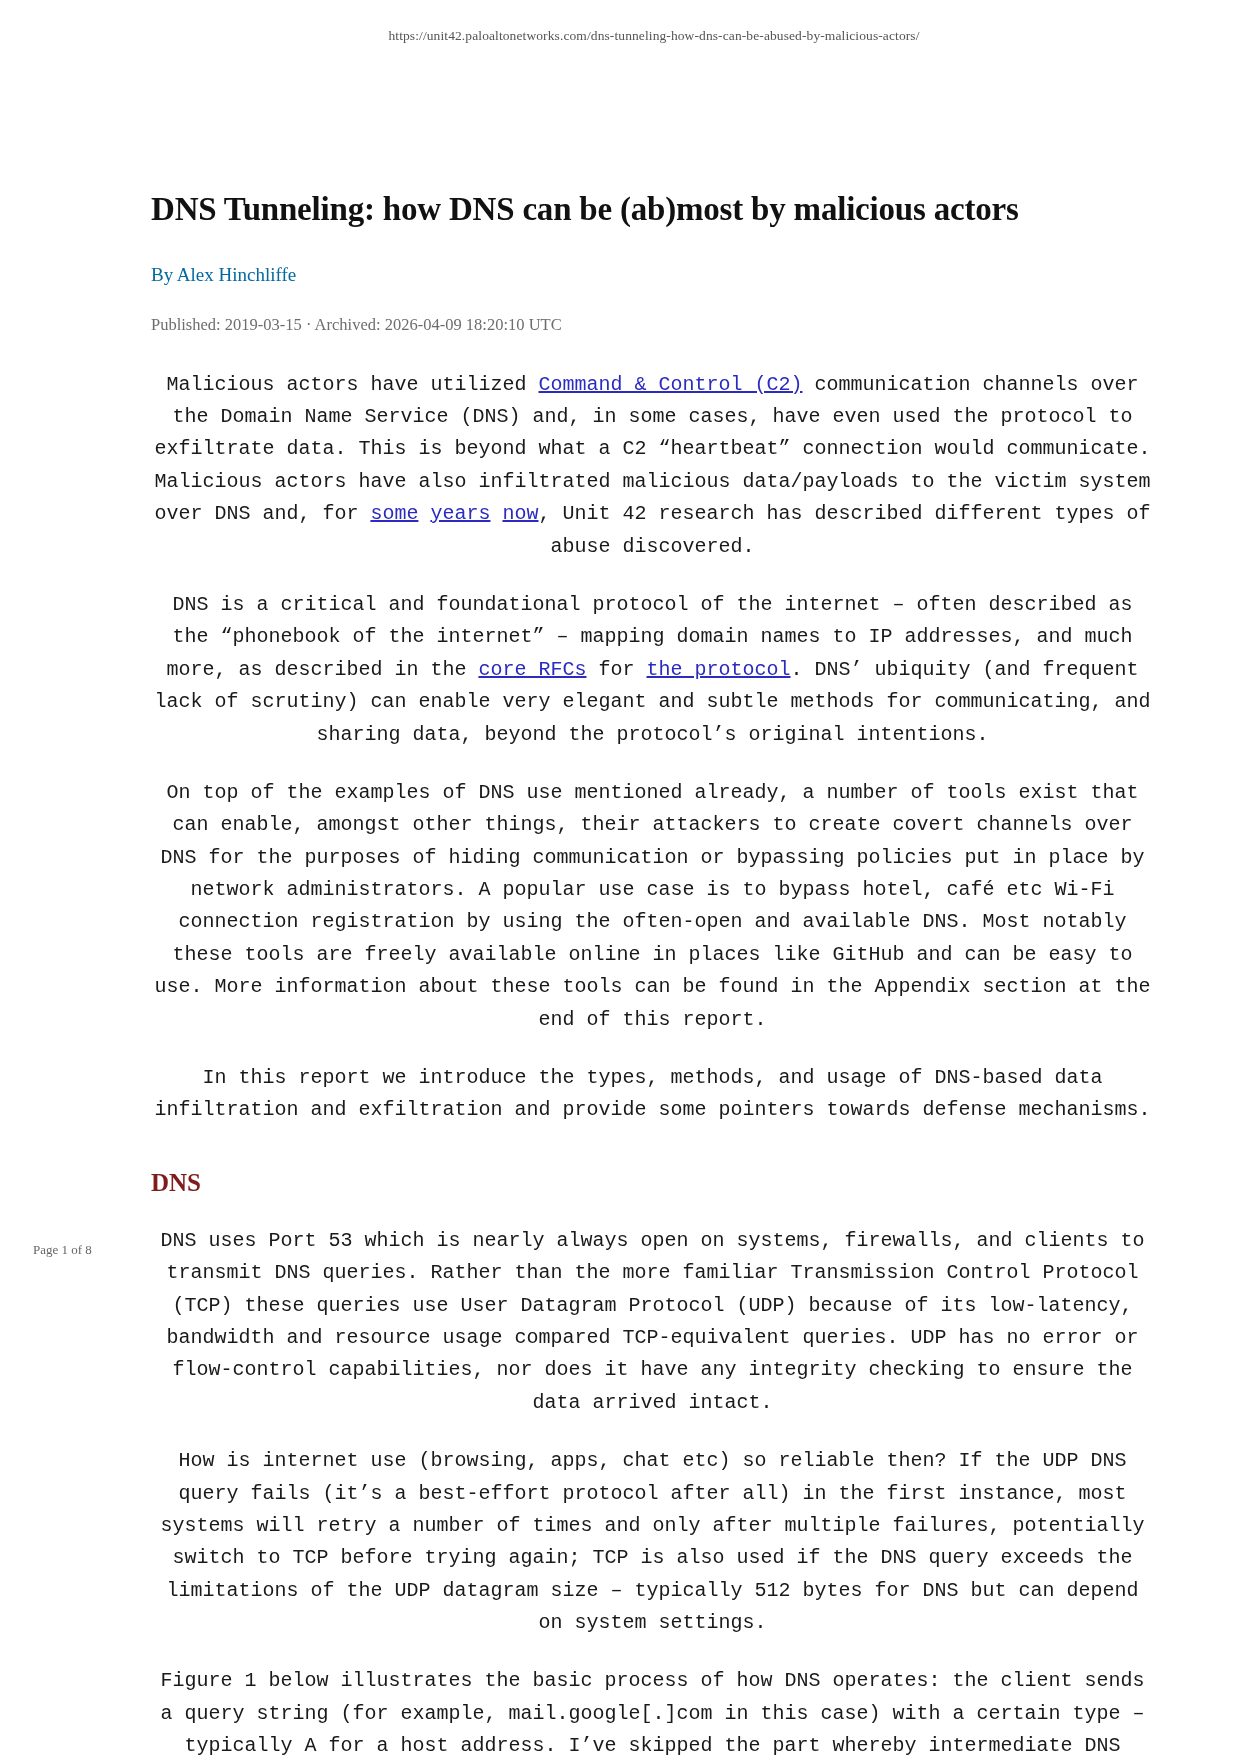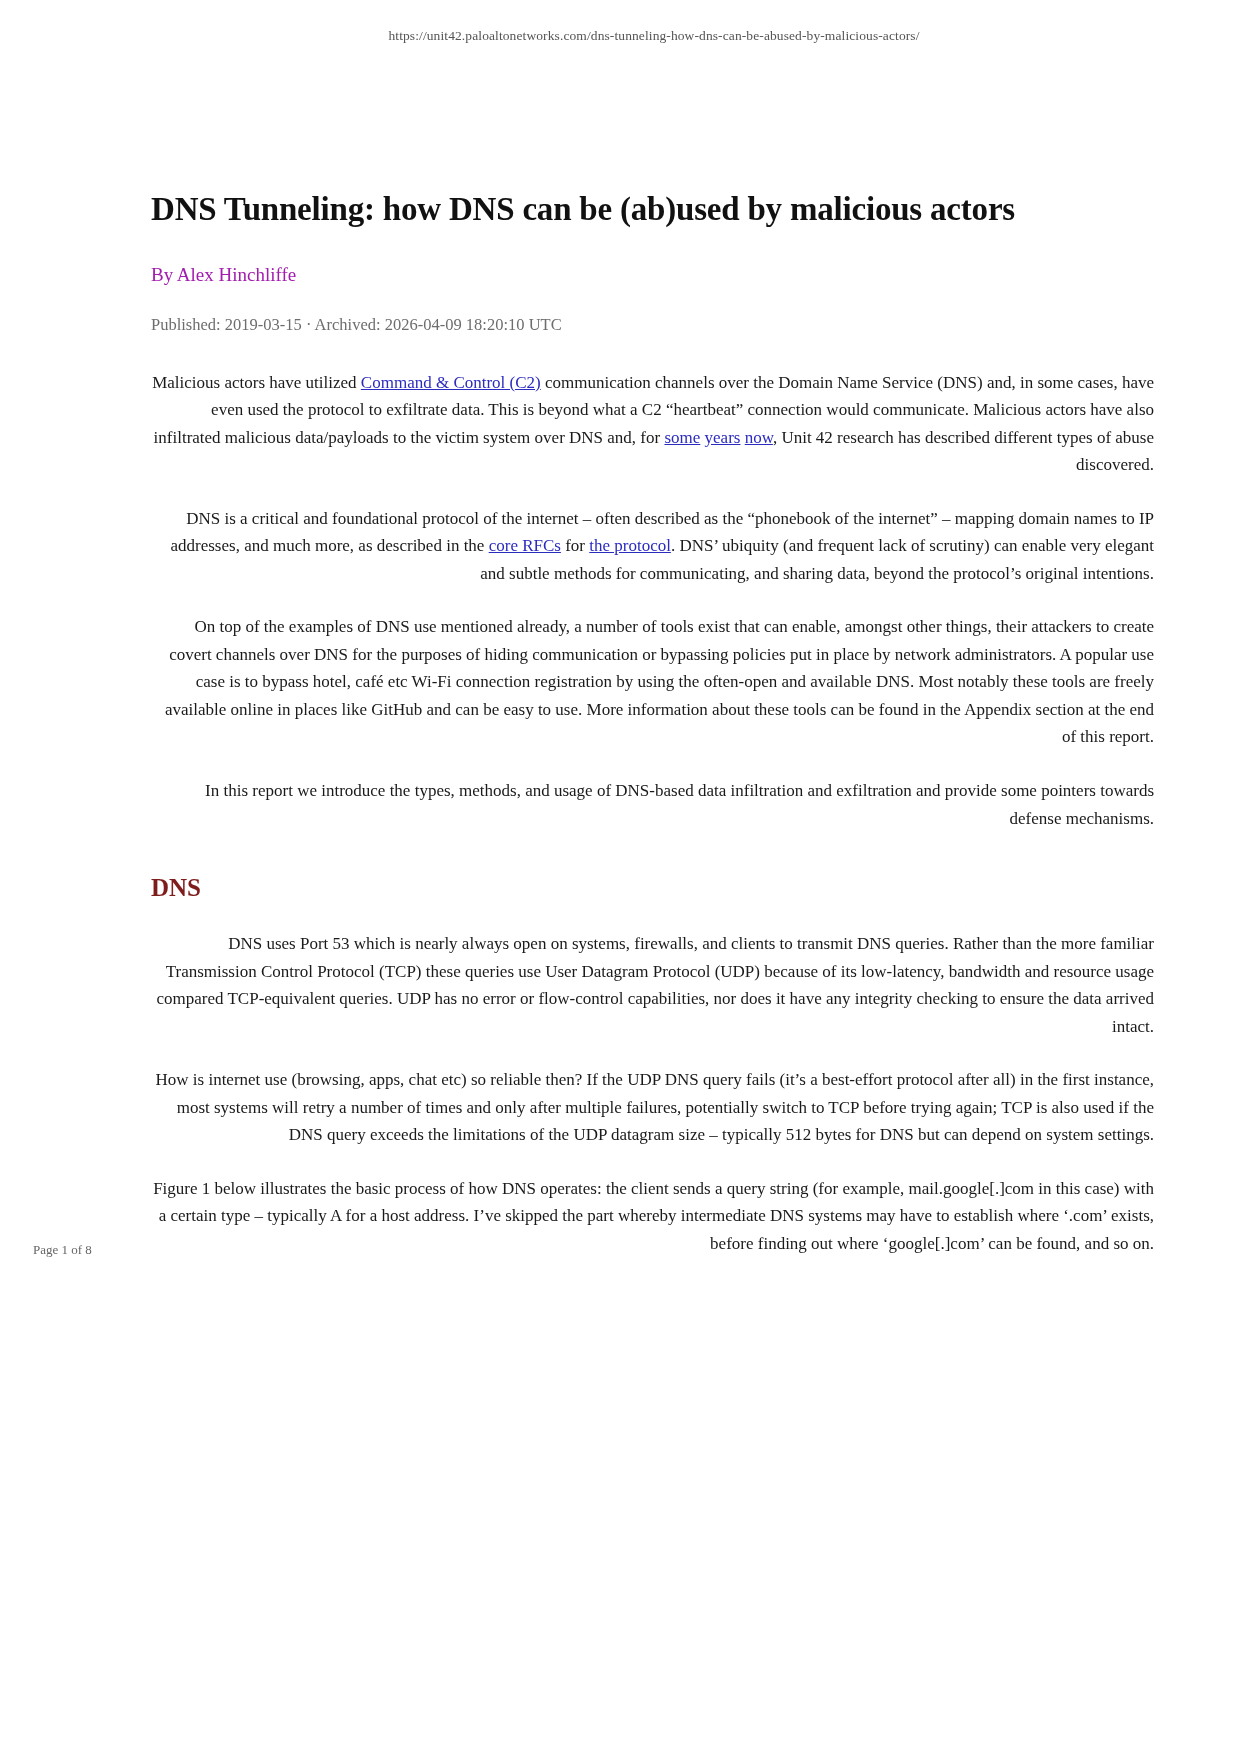--- a/index.html
+++ b/index.html
@@ -42,34 +42,35 @@
   h1.doc-title {
     font-size: 33px;
     font-weight: bold;
     margin: 0 0 34px 0;
     line-height: 1.2;
     color: #111111;
     letter-spacing: -0.2px;
   }
   .byline {
     font-size: 19px;
-    color: #a21caf;
+    color: #0369a1;
     margin: 0 0 29px 0;
   }
   .pubinfo {
     font-size: 16.5px;
     color: #6d6d6d;
     margin: 0 0 34px 0;
   }
   p.body-par {
-    font-size: 17px;
+    font-size: 20px;
     line-height: 1.62;
     margin: 0 0 26px 0;
     color: #1a1a1a;
-    text-align: right;
+    text-align: center;
+    font-family: Liberation Mono, monospace;
   }
   h2.section-head {
     font-size: 25px;
     font-weight: bold;
     margin: 42px 0 28px 0;
     color: #7f1d1d;
   }
   a.inline-link {
     color: #2b2bbf;
     text-decoration: underline;
@@ -86,21 +87,21 @@
 </style>
 </head>
 <body>
 
 <div class="page">
 
   <div class="url-header">https://unit42.paloaltonetworks.com/dns-tunneling-how-dns-can-be-abused-by-malicious-actors/</div>
 
   <div class="content">
 
-    <h1 class="doc-title">DNS Tunneling: how DNS can be (ab)used by malicious actors</h1>
+    <h1 class="doc-title">DNS Tunneling: how DNS can be (ab)most by malicious actors</h1>
 
     <div class="byline">By Alex Hinchliffe</div>
 
     <div class="pubinfo">Published: 2019-03-15 · Archived: 2026-04-09 18:20:10 UTC</div>
 
     <p class="body-par"><span>Malicious actors have utilized </span><a class="inline-link" href="#">Command &amp; Control (C2)</a><span> communication channels over the Domain Name Service (DNS) and, in some cases, have even used the protocol to exfiltrate data. This is beyond what a C2 “heartbeat” connection would communicate. Malicious actors have also infiltrated malicious data/payloads to the victim system over DNS and, for </span><a class="inline-link" href="#">some</a><span> </span><a class="inline-link" href="#">years</a><span> </span><a class="inline-link" href="#">now</a><span>, Unit 42 research has described different types of abuse discovered.</span></p>
 
     <p class="body-par"><span>DNS is a critical and foundational protocol of the internet – often described as the  “phonebook of the internet” – mapping domain names to IP addresses, and much more, as described in the </span><a class="inline-link" href="#">core RFCs</a><span> for </span><a class="inline-link" href="#">the protocol</a><span>. DNS’ ubiquity (and frequent lack of scrutiny) can enable very elegant and subtle methods for communicating, and sharing data, beyond the protocol’s original intentions.</span></p>
 
     <p class="body-par">On top of the examples of DNS use mentioned already, a number of tools exist that can enable, amongst other things, their attackers to create covert channels over DNS for the purposes of hiding communication or bypassing policies put in place by network administrators. A popular use case is to bypass hotel, café etc Wi-Fi connection registration by using the often-open and available DNS. Most notably these tools are freely available online in places like GitHub and can be easy to use. More information about these tools can be found in the Appendix section at the end of this report.</p>

